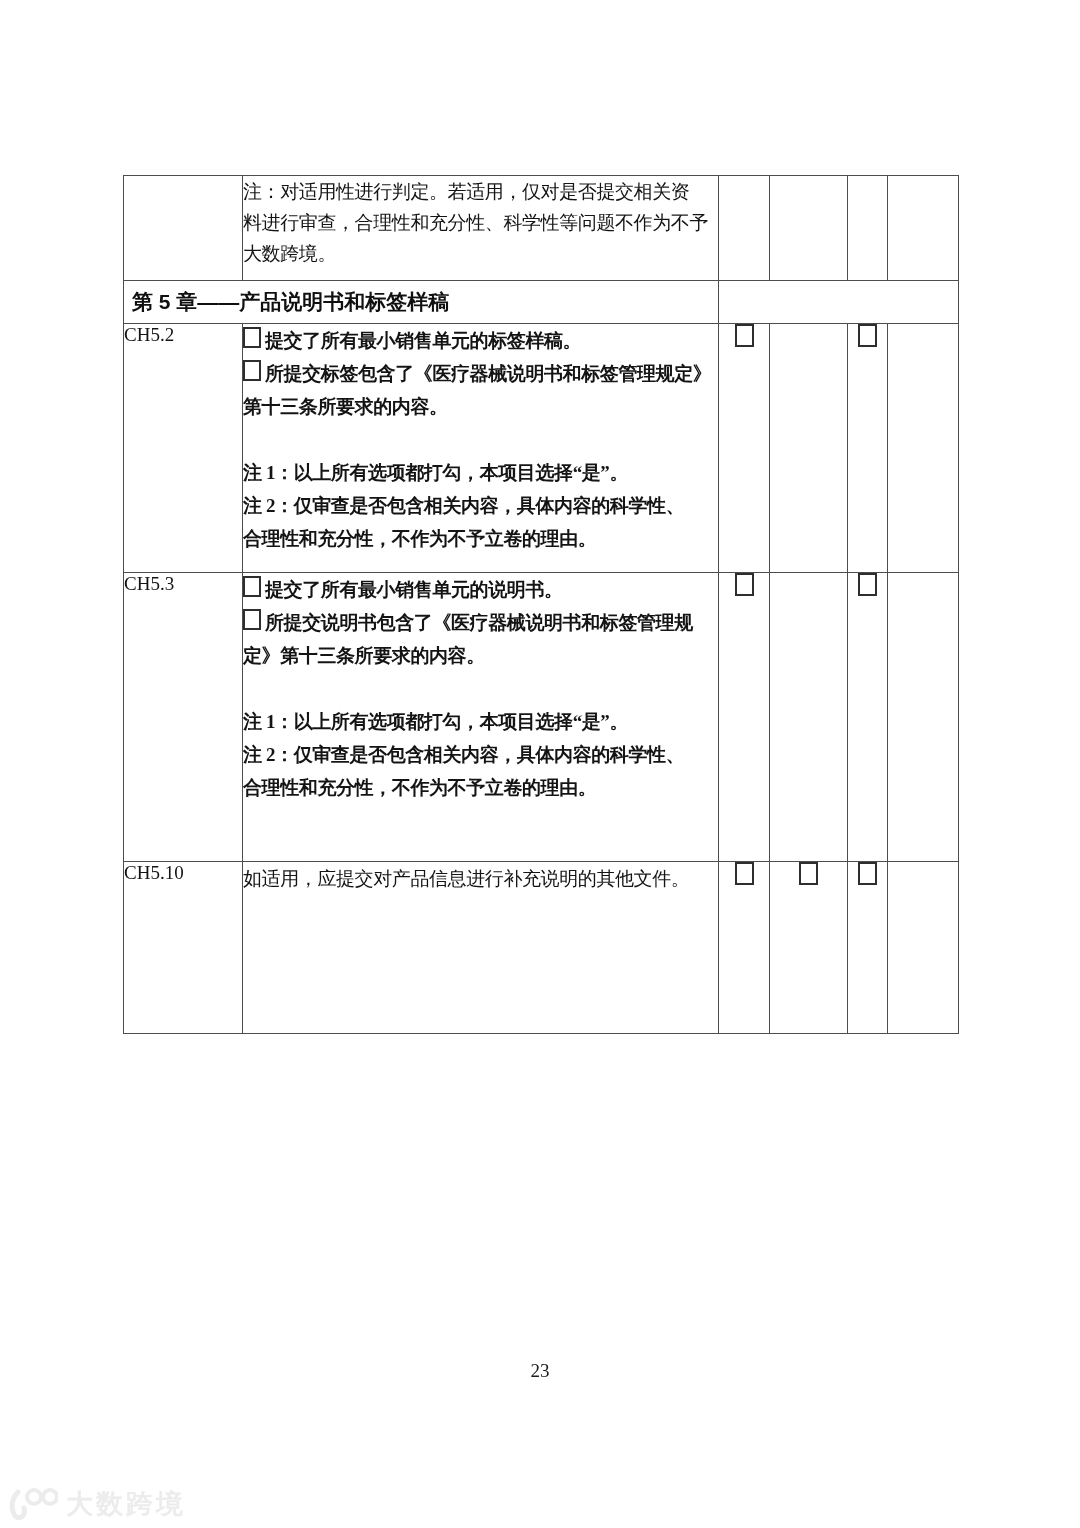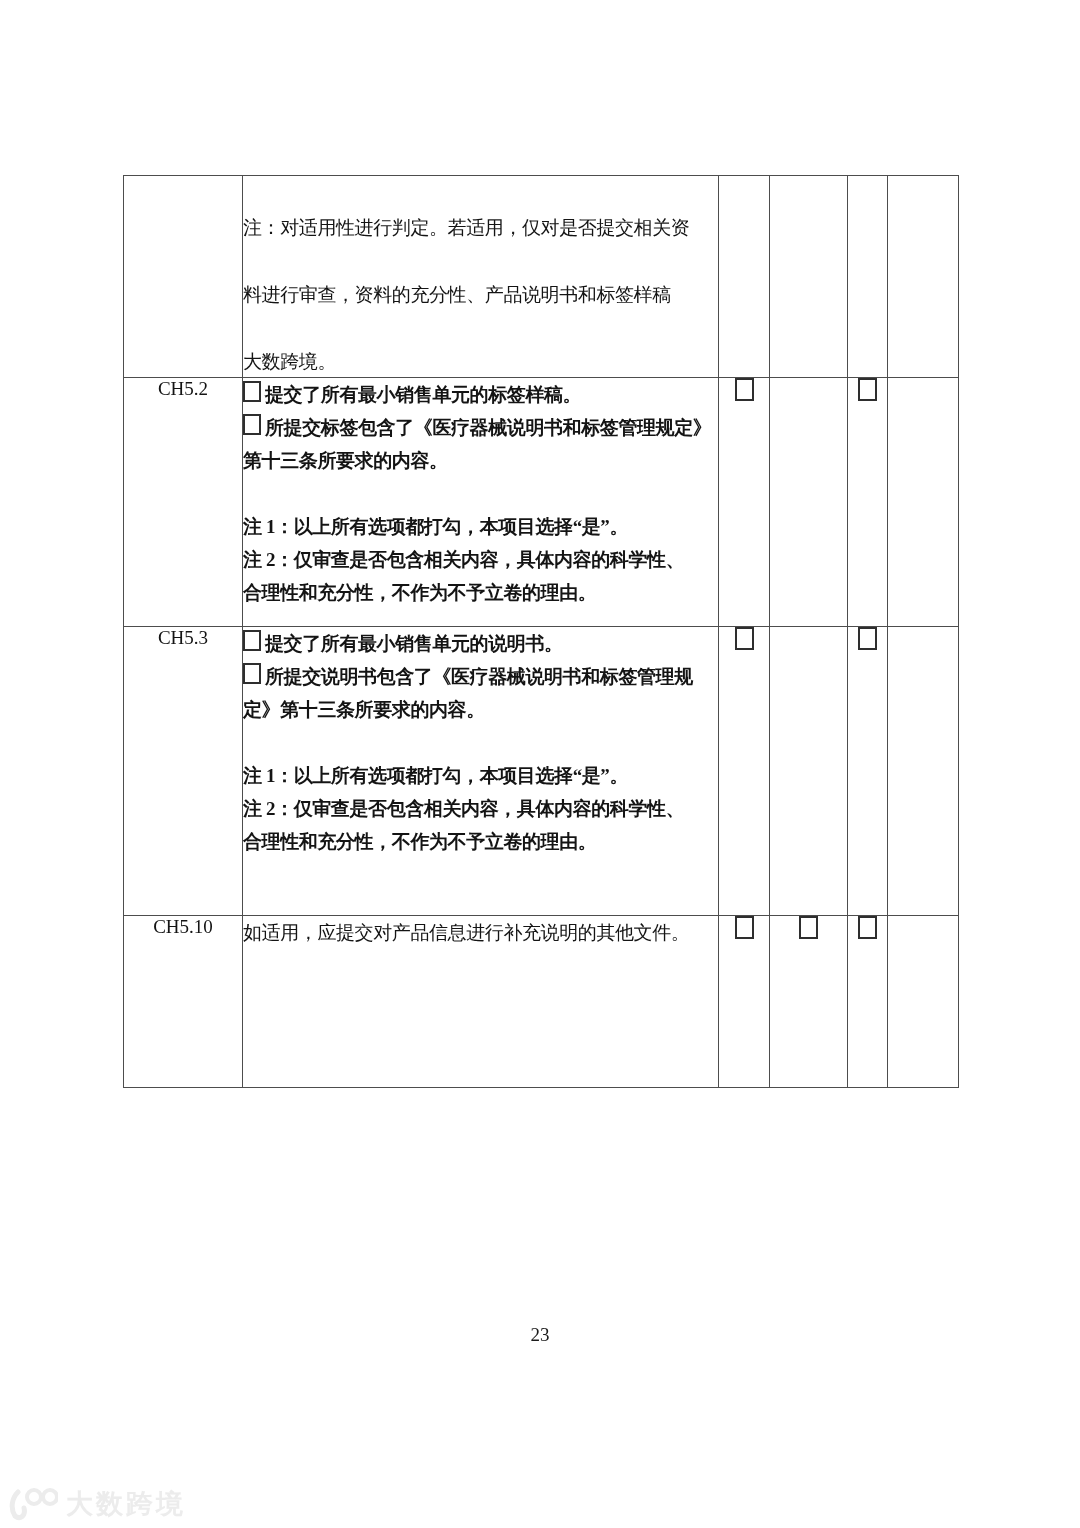--- a/index.html
+++ b/index.html
@@ -17,37 +17,36 @@
     border-collapse:collapse;
     table-layout:fixed;
   }
   table.checklist td{
     border:1px solid #4d4d4d;
     padding:0;
     vertical-align:top;
     font-size:19px;
   }
   td.code-cell{
-    text-align:center;
     vertical-align:middle;
     font-size:20px;
   }
   td.content-cell{
     padding:12px 6px 0 13px;
     font-weight:bold;
   }
   td.note-cell{
     padding:10px 6px 0 13px;
   }
   .line{
     height:33px;line-height:33px;
     white-space:nowrap;
     letter-spacing:-0.4px;
   }
-  td.note-cell .line{height:31px;line-height:31px;margin-top:36px;}
+  td.note-cell .line{height:31px;line-height:31px;}
   td.single-cell{
     vertical-align:middle;
     padding:0 6px 0 13px;
     margin-top:32px;
   }
   td.check-cell{
     text-align:center;
     vertical-align:middle;
   }
   .inline-box{
@@ -70,21 +69,21 @@
   .section-title{
     font-family:"Liberation Sans", sans-serif;
     font-weight:bold;
     font-size:21px;
     padding-left:8px;
     white-space:nowrap;
     color:#101010;
   }
   .page-number{
     position:absolute;
-    left:0;top:1324px;width:1080px;
+    left:0;top:1360px;width:1080px;
     text-align:center;
     font-size:19px;
     color:#1c1c1c;
   }
   .watermark{
     position:absolute;
     left:8px;top:1484px;
     display:flex;align-items:flex-end;
     color:#ececec;
   }
@@ -110,29 +109,35 @@
       <col style="width:78px">
         <col style="width:40px">
         <col style="width:71px">
     </colgroup>
 
     <tbody>
         <tr style="height:105px">
       <td class="code-cell"></td>
       <td class="note-cell">
         <div class="line">注：对适用性进行判定。若适用，仅对是否提交相关资</div>
-        <div class="line">料进行审查，资料的充分性、产品说明书和标签样稿</div>
+        <div class="line">料进行审查，合理性和充分性、科学性等问题不作为不予</div>
         <div class="line">大数跨境。</div>
       </td>
       <td class="check-cell"></td>
       <td class="check-cell"></td>
       <td class="check-cell"></td>
       <td class="check-cell"></td>
     </tr>
 
+    <tr class="section-row" style="height:43px">
+      <td colspan="2">
+        <div class="section-title">第 5 章——产品说明书和标签样稿</div>
+      </td>
+      <td colspan="4"></td>
+    </tr>
 
     <tr style="height:249px">
       <td class="code-cell">CH5.2</td>
       <td class="content-cell">
         <div class="line"><span class="inline-box"></span><span>提交了所有最小销售单元的标签样稿。</span></div>
         <div class="line"><span class="inline-box"></span><span>所提交标签包含了《医疗器械说明书和标签管理规定》</span></div>
         <div class="line">第十三条所要求的内容。</div>
         <div class="line"></div>
         <div class="line">注 1：以上所有选项都打勾，本项目选择“是”。</div>
         <div class="line">注 2：仅审查是否包含相关内容，具体内容的科学性、</div>

